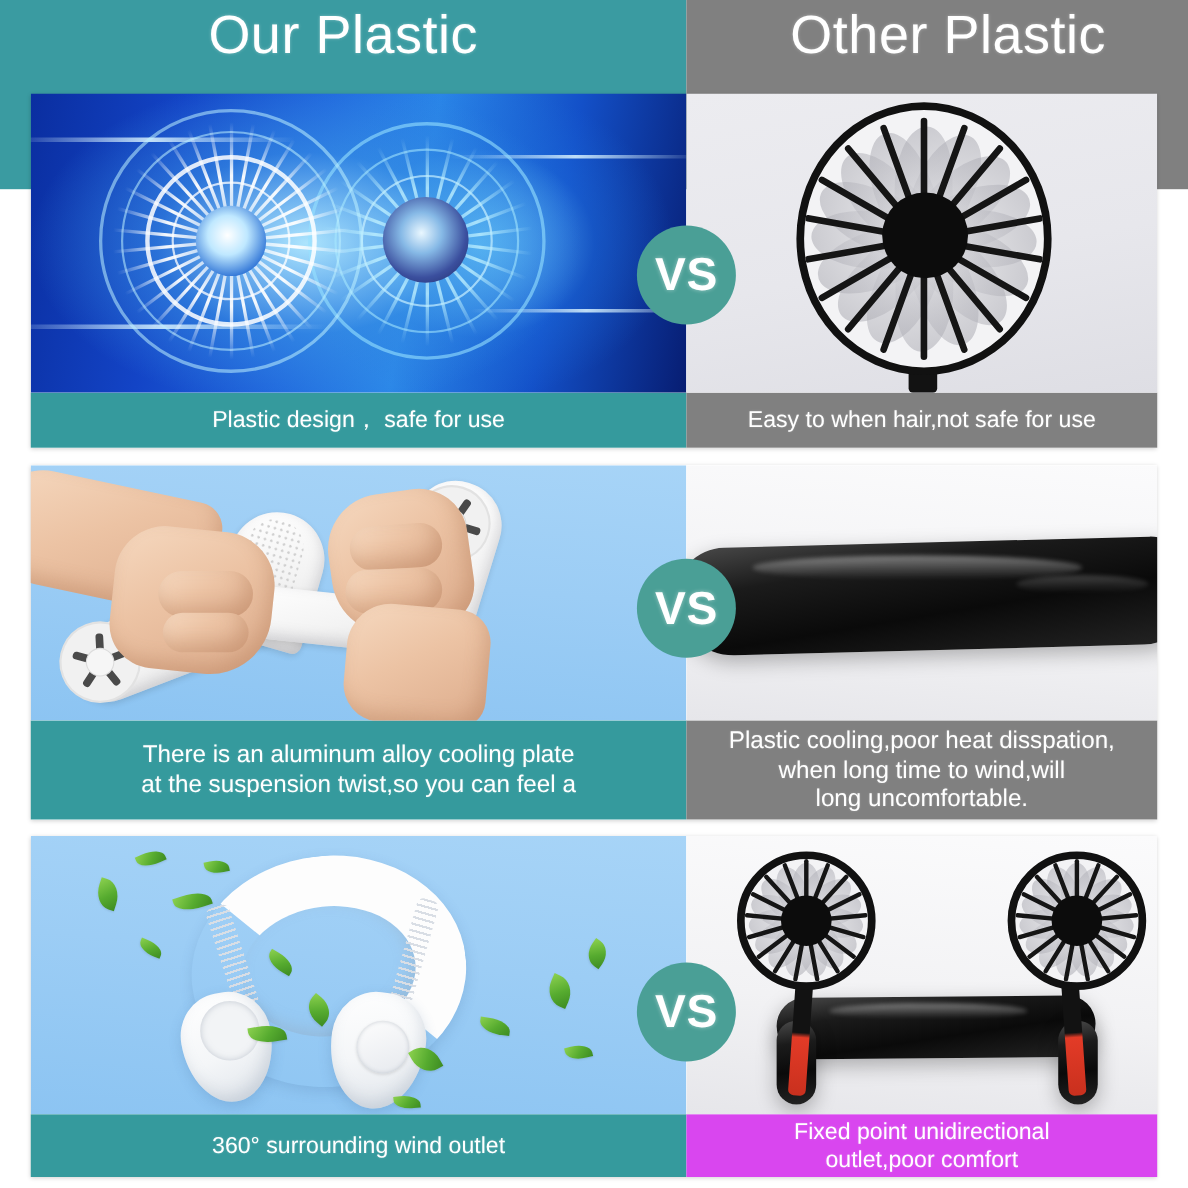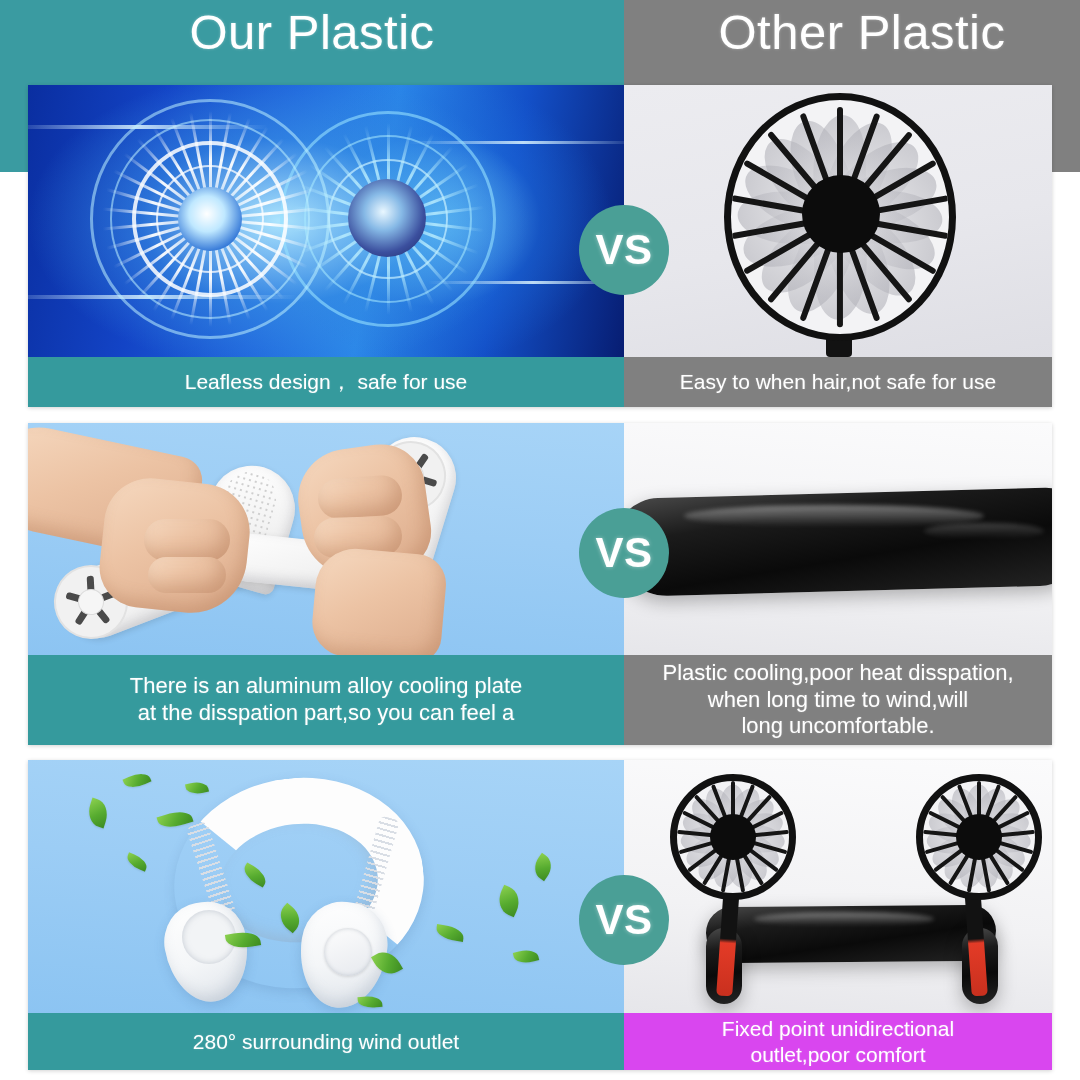--- a/index.html
+++ b/index.html
@@ -457,21 +457,21 @@
       </div>
 
       <div class="vs-badge" style="background: rgb(74, 159, 150);">
         <span>VS</span>
       </div>
     </div>
 
     <div class="caption-bar">
       <div class="caption ours" style="background: rgb(53, 154, 157);">
         <div>
-          <span>Leafless design，  safe for use</span>
+          <span>Plastic design，  safe for use</span>
         </div>
       </div>
       <div class="caption theirs" style="background: rgb(128, 128, 128);">
         <div>
           <span>Easy to when hair,not safe for use</span>
         </div>
       </div>
     </div>
   </div>
 
@@ -525,21 +525,21 @@
 
       <div class="vs-badge" style="background: rgb(74, 159, 150);">
         <span>VS</span>
       </div>
     </div>
 
     <div class="caption-bar">
       <div class="caption ours" style="background: rgb(53, 154, 157);">
         <div>
           <span>There is an aluminum alloy cooling plate</span>
-          <span>at the disspation part,so you can feel a</span>
+          <span>at the suspension twist,so you can feel a</span>
         </div>
       </div>
       <div class="caption theirs" style="background: rgb(128, 128, 128);">
         <div>
           <span>Plastic cooling,poor heat disspation,</span>
           <span>when long time to wind,will</span>
           <span>long uncomfortable.</span>
         </div>
       </div>
     </div>
@@ -662,21 +662,21 @@
       </div>
 
       <div class="vs-badge" style="background: rgb(74, 159, 150);">
         <span>VS</span>
       </div>
     </div>
 
     <div class="caption-bar">
       <div class="caption ours" style="background: rgb(53, 154, 157);">
         <div>
-          <span>280° surrounding wind outlet</span>
+          <span>360° surrounding wind outlet</span>
         </div>
       </div>
       <div class="caption theirs" style="background: #d946ef;">
         <div>
           <span>Fixed point unidirectional</span>
           <span>outlet,poor comfort</span>
         </div>
       </div>
     </div>
   </div>

